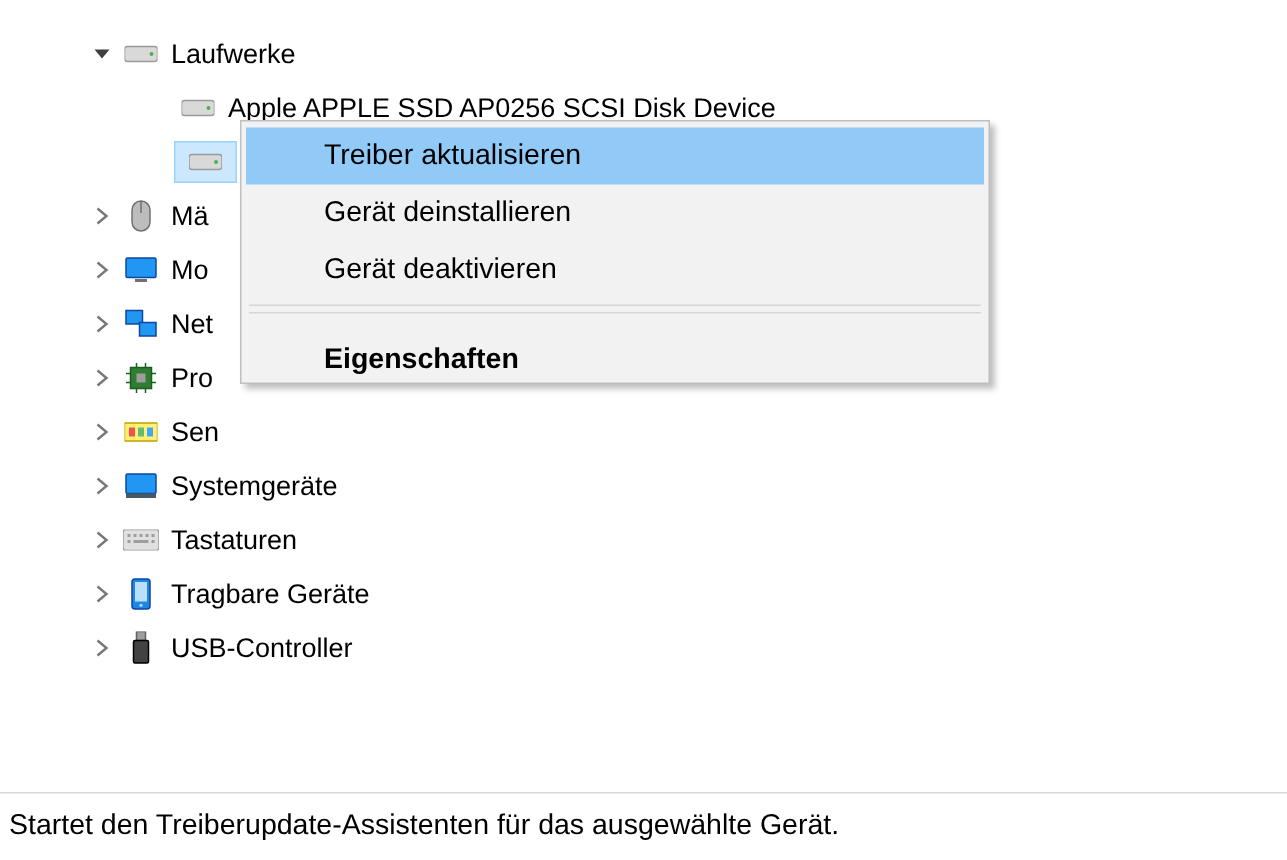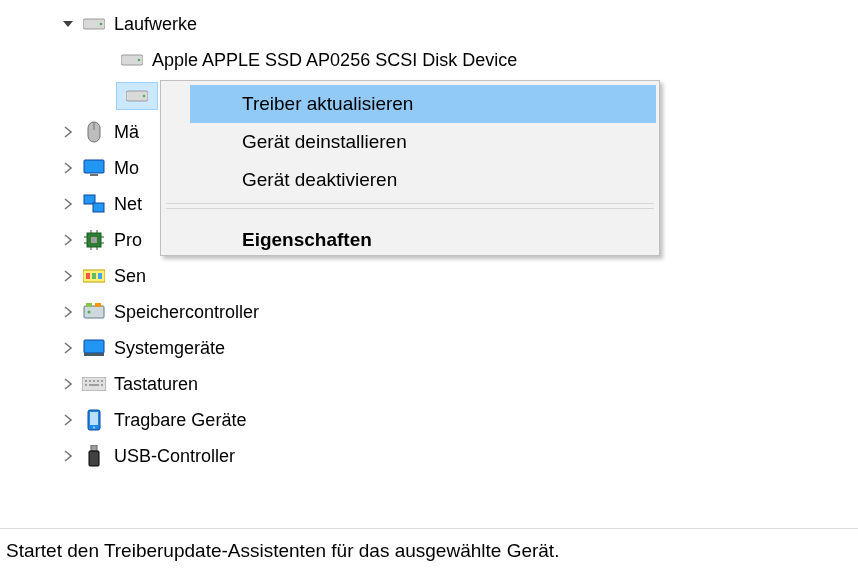--- a/index.html
+++ b/index.html
@@ -7,21 +7,21 @@
     padding: 0;
     width: 858px;
     height: 573px;
     font-family: "Segoe UI", Tahoma, sans-serif;
     font-size: 18px;
     color: #000;
     background: #fff;
     overflow: hidden;
   }
   .tree {
-    padding-top: 6px;
+    padding-top: 18px;
     padding-bottom: 10px;
     height: 510px;
     box-sizing: border-box;
   }
   .row {
     display: flex;
     align-items: center;
     height: 36px;
     white-space: nowrap;
   }
@@ -92,21 +92,20 @@
     box-shadow: 3px 3px 4px rgba(0,0,0,0.25);
     padding: 4px 3px;
     box-sizing: border-box;
   }
   .menu-item {
     height: 38px;
     display: flex;
     align-items: center;
     padding-left: 52px;
     font-size: 19px;
-    margin-left: 26px;
   }
   .menu-item.highlight {
     background: #91c9f7;
   }
   .menu-item.bold { font-weight: 600; align-items: flex-end; }
   .menu-sep {
     height: 1px;
     background: #d6d6d6;
     margin: 4px 2px;
   }
@@ -237,36 +236,20 @@
         </span>
         <span class="label">Sen</span>
       </div>
       <div class="row level-2b">
         <span class="arrow">
           <svg width="10" height="12" viewBox="0 0 10 12">
             <path d="M2 1 L8 6 L2 11" fill="none" stroke="#777" stroke-width="1.6"></path>
           </svg>
         </span>
         <span class="icon">
-          <svg width="22" height="20" viewBox="0 0 22 20">
-            <rect x="1" y="4" width="20" height="12" rx="1" fill="#cfd8dc" stroke="#607d8b"></rect>
-            <circle cx="6" cy="10" r="1.5" fill="#4caf50"></circle>
-            <rect x="3" y="1" width="6" height="4" fill="#8bc34a"></rect>
-            <rect x="12" y="1" width="6" height="4" fill="#ff9800"></rect>
-          </svg>
-        </span>
-        <span class="label">Speichercontroller</span>
-      </div>
-      <div class="row level-2b">
-        <span class="arrow">
-          <svg width="10" height="12" viewBox="0 0 10 12">
-            <path d="M2 1 L8 6 L2 11" fill="none" stroke="#777" stroke-width="1.6"></path>
-          </svg>
-        </span>
-        <span class="icon">
           <svg width="22" height="18" viewBox="0 0 22 18">
             <rect x="1" y="1" width="20" height="13" rx="1" fill="#2196f3" stroke="#0d47a1"></rect>
             <rect x="1" y="14" width="20" height="3" fill="#455a64"></rect>
           </svg>
         </span>
         <span class="label">Systemgeräte</span>
       </div>
       <div class="row level-2b">
         <span class="arrow">
           <svg width="10" height="12" viewBox="0 0 10 12">

